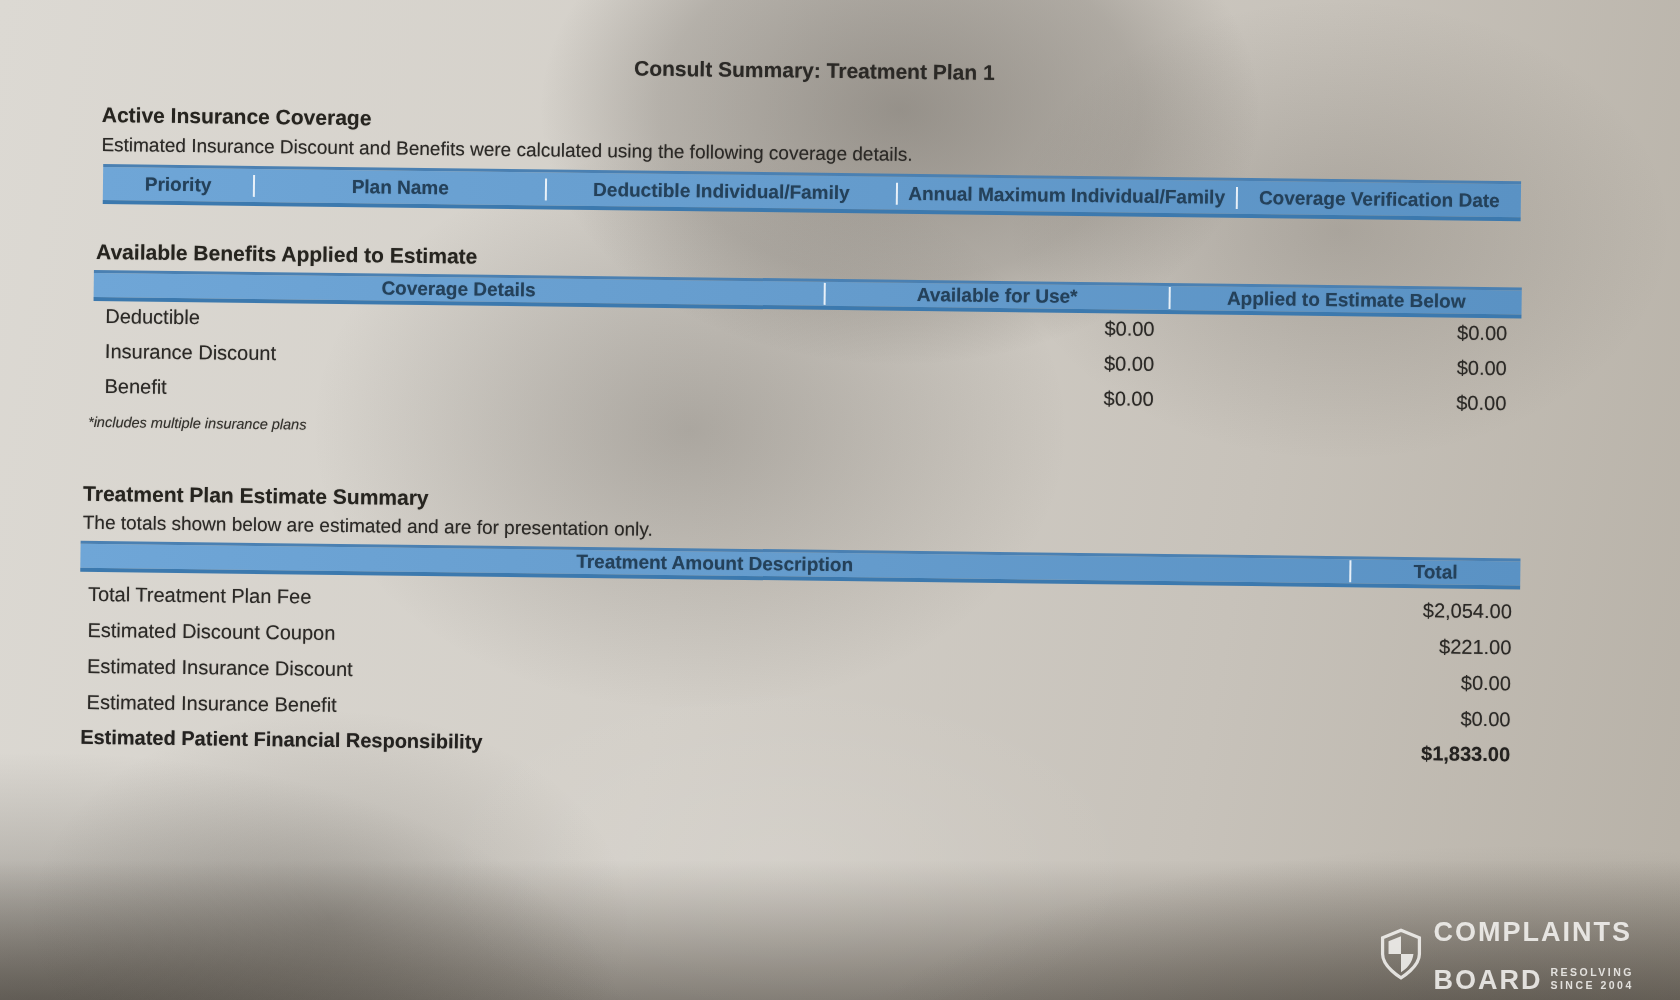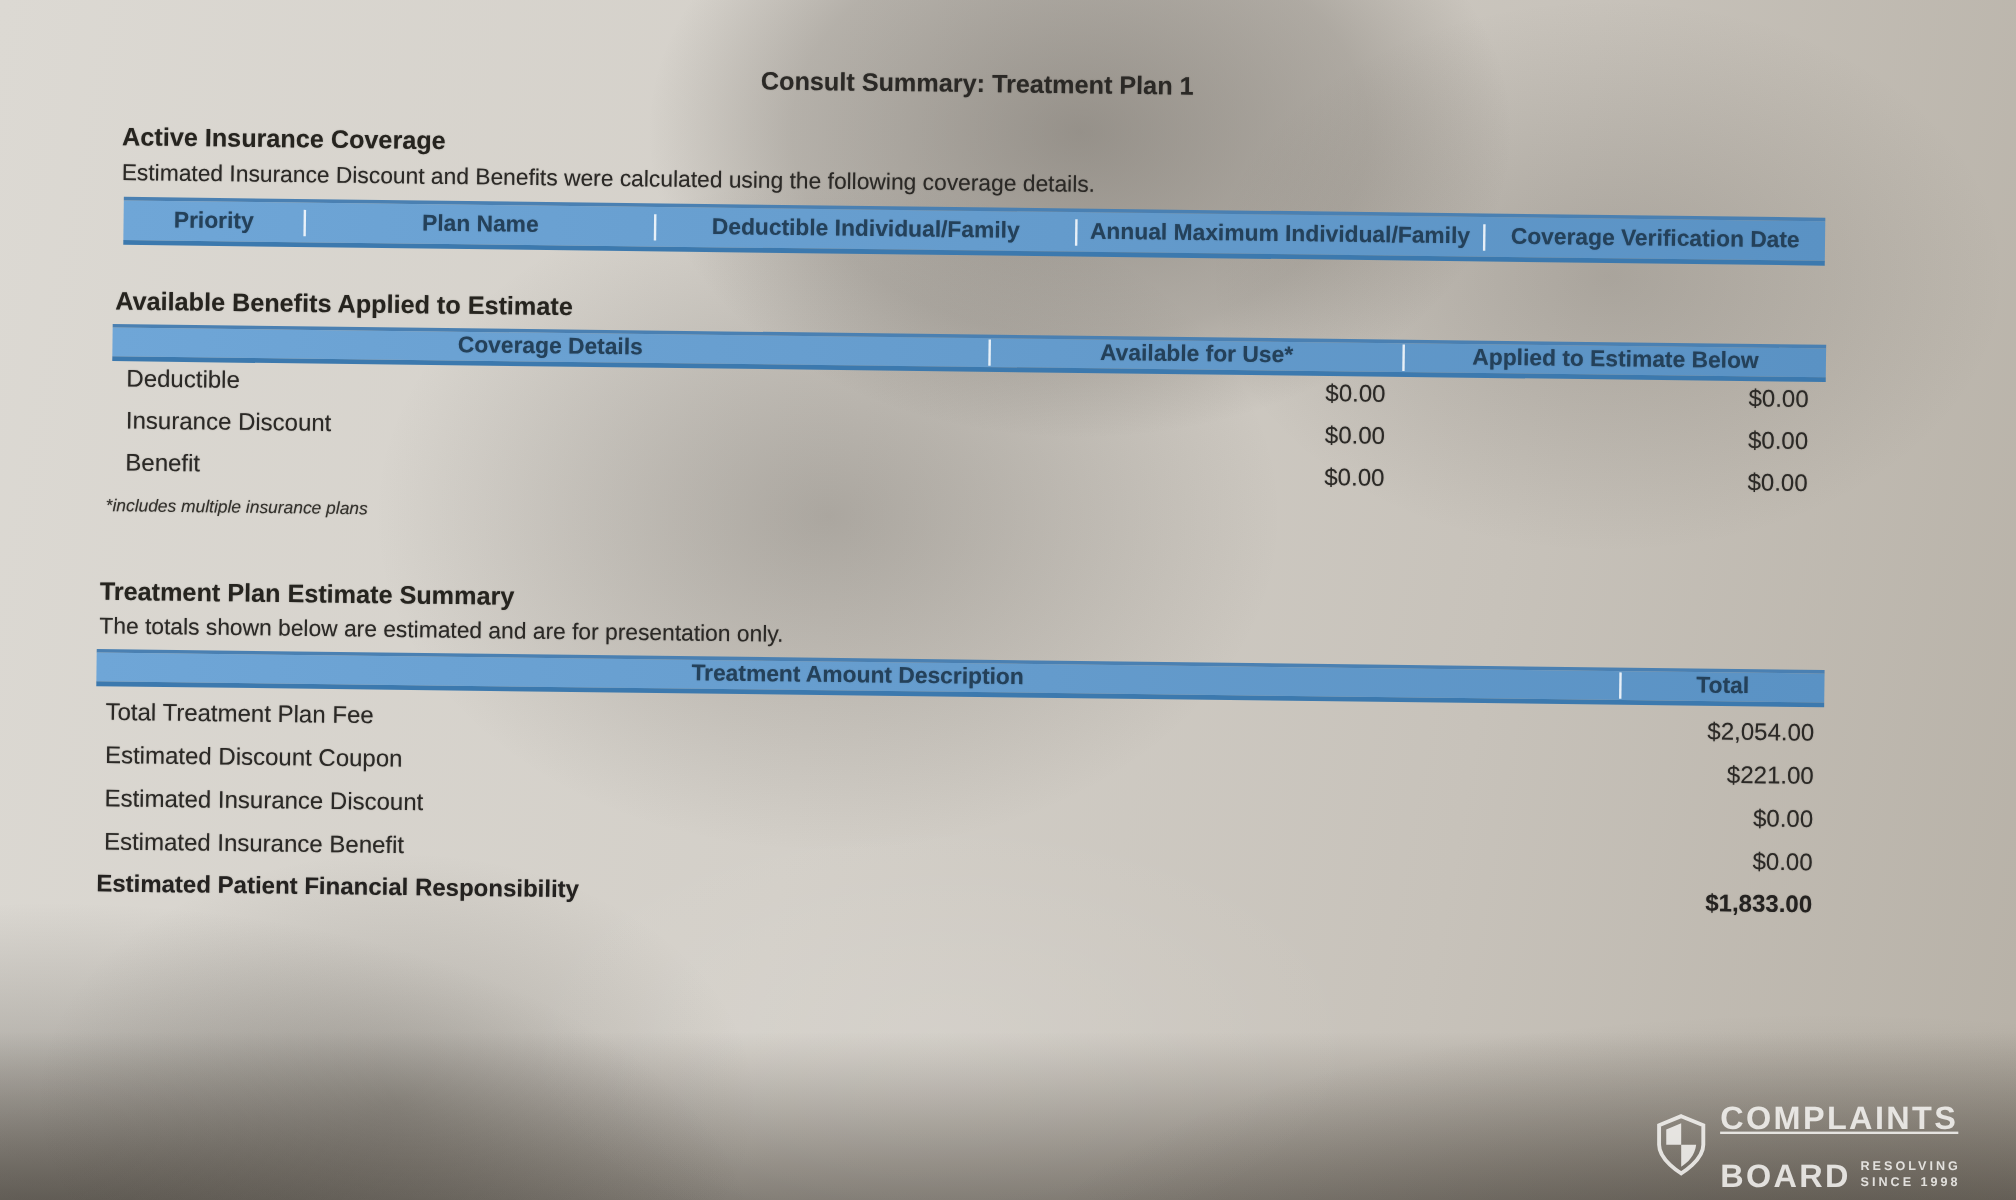--- a/index.html
+++ b/index.html
@@ -49,21 +49,21 @@
   .trow{position:absolute;display:flex;align-items:flex-start;}
   .trow .label{font-size:20px;color:#2b2926;box-sizing:border-box;}
   .trow .money{font-size:20px;color:#2b2926;text-align:right;box-sizing:border-box;}
   .footnote{position:absolute;font-size:14.5px;font-style:italic;color:#33312c;}
   .bold-row .label,.bold-row .money{font-weight:700;color:#242220;}
   .watermark{
     position:absolute;right:46px;bottom:6px;display:flex;align-items:center;gap:10px;
     color:rgba(247,246,243,0.85);text-shadow:none;
   }
   .wm-text{display:flex;flex-direction:column;line-height:1;}
-  .wm-line1{font-size:27px;font-weight:700;letter-spacing:2px;text-decoration:underline;}
+  .wm-line1{font-size:27px;font-weight:700;letter-spacing:2px;}
   .wm-line2{display:flex;align-items:flex-end;gap:8px;}
   .wm-board{font-size:27px;font-weight:700;letter-spacing:2px;}
   .wm-tag{display:flex;flex-direction:column;font-size:10.5px;font-weight:700;letter-spacing:2.5px;line-height:1.25;padding-bottom:2px;margin-top:20px;}
 </style>
 </head>
 <body>
 
 <div class="photo">
   <div class="paper-bg"></div>
 
@@ -146,18 +146,18 @@
         <path d="M20 7.5 L8.5 12.2 V24 H20 Z" fill="rgba(247,246,243,0.85)"></path>
         <path d="M20 24 H31.5 C30.5 32.5 25 37.8 20 40.8 Z" fill="rgba(247,246,243,0.85)"></path>
       </svg>
     </span>
     <span class="wm-text">
       <span class="wm-line1">COMPLAINTS</span>
       <span class="wm-line2">
         <span class="wm-board">BOARD</span>
         <span class="wm-tag">
           <span>RESOLVING</span>
-          <span>SINCE 1998</span>
+          <span>SINCE 2004</span>
         </span>
       </span>
     </span>
   </div>
 </div>
 
 </body></html>

